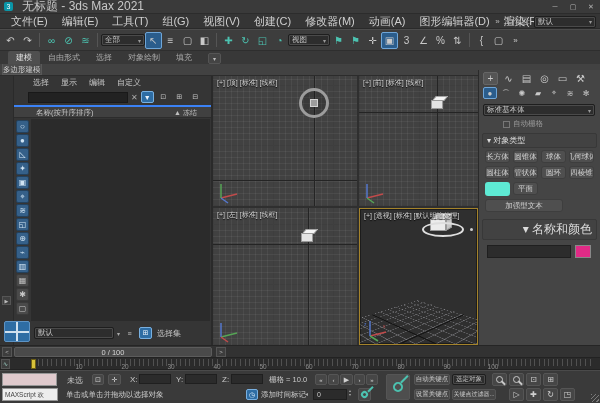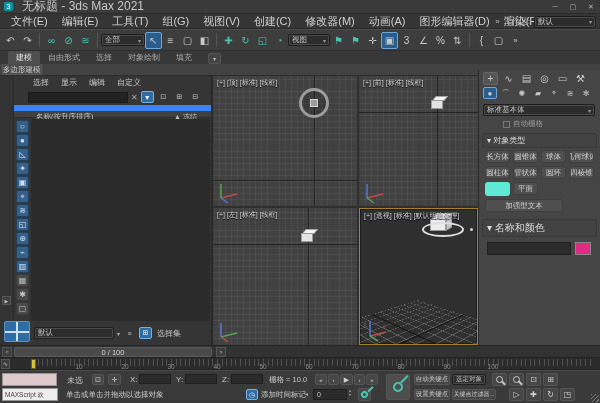--- a/index.html
+++ b/index.html
@@ -44,21 +44,21 @@
 
   
   .explorer{position:absolute;left:14px;top:76px;width:199px;height:269px;background:#353535;border-right:2px solid #2a2a2a;}
   .exp-menus{display:flex;align-items:center;height:13px;padding-left:14px;gap:2px;}
   .exp-menu{font-size:8px;color:#c9c9c9;padding:0 5px;white-space:nowrap;}
   .exp-search{display:flex;align-items:center;height:16px;padding-left:14px;gap:3px;}
   .search-input{width:100px;height:11px;background:#222;border:1px solid #191919;}
   .xgly{font-size:8px;color:#aaa;}
   .sq-btn{width:13px;height:12px;display:flex;align-items:center;justify-content:center;font-size:7px;border-radius:2px;color:#c5c5c5;}
   .sq-btn.blue{background:#2e6da4;border:1px solid #79b0e0;color:#eaf3fb;}
-  .exp-header{position:relative;height:13px;background:#404040;border-top:6px solid #3b82f6;border-bottom:1px solid #2c2c2c;font-size:7.5px;color:#c8c8c8;line-height:12px;padding-left:22px;white-space:nowrap;text-decoration:underline;}
+  .exp-header{position:relative;height:13px;background:#404040;border-top:2px solid #3b82f6;border-bottom:1px solid #2c2c2c;font-size:7.5px;color:#c8c8c8;line-height:12px;padding-left:22px;white-space:nowrap;}
   .frozen-col{position:absolute;right:14px;top:0;font-size:7px;color:#c0c0c0;}
   .exp-list{position:absolute;left:17px;top:43px;right:1px;bottom:24px;background:#2b2b2b;}
   .exf-col{position:absolute;left:2px;top:44px;display:flex;flex-direction:column;gap:1px;z-index:2;}
   .exf{width:13px;height:13px;background:#356089;border:1px solid #24415c;color:#cfe3f2;font-size:8px;line-height:11px;text-align:center;border-radius:2px;}
   .exf.gray{background:#4a4a4a;border-color:#3a3a3a;color:#c5c5c5;}
   .exp-bottom{position:absolute;left:0;bottom:0;width:100%;height:24px;display:flex;align-items:center;padding-left:20px;gap:3px;}
   .selset-label{font-size:8px;color:#c9c9c9;margin-left:2px;white-space:nowrap;}
 
   
   .vpwrap{position:absolute;left:213px;top:76px;width:265px;height:269px;background:#2f2f2f;}
@@ -369,21 +369,21 @@
         <span class="cp-btn" style="height:13px;background:#4f4f4f;border:1px solid #3e3e3e;border-radius:3px;font-size:7.5px;color:#d2d2d2;display:flex;align-items:center;justify-content:center;white-space:nowrap;overflow:hidden;">球体</span>
         <span class="cp-btn" style="height:13px;background:#4f4f4f;border:1px solid #3e3e3e;border-radius:3px;font-size:7.5px;color:#d2d2d2;display:flex;align-items:center;justify-content:center;white-space:nowrap;overflow:hidden;">几何球体</span>
         <span class="cp-btn" style="height:13px;background:#4f4f4f;border:1px solid #3e3e3e;border-radius:3px;font-size:7.5px;color:#d2d2d2;display:flex;align-items:center;justify-content:center;white-space:nowrap;overflow:hidden;">圆柱体</span>
         <span class="cp-btn" style="height:13px;background:#4f4f4f;border:1px solid #3e3e3e;border-radius:3px;font-size:7.5px;color:#d2d2d2;display:flex;align-items:center;justify-content:center;white-space:nowrap;overflow:hidden;">管状体</span>
         <span class="cp-btn" style="height:13px;background:#4f4f4f;border:1px solid #3e3e3e;border-radius:3px;font-size:7.5px;color:#d2d2d2;display:flex;align-items:center;justify-content:center;white-space:nowrap;overflow:hidden;">圆环</span>
         <span class="cp-btn" style="height:13px;background:#4f4f4f;border:1px solid #3e3e3e;border-radius:3px;font-size:7.5px;color:#d2d2d2;display:flex;align-items:center;justify-content:center;white-space:nowrap;overflow:hidden;">四棱锥</span>
         <span class="cp-btn" style="height:13px;background:#4f4f4f;border:7px solid #5eead4;border-radius:3px;font-size:7.5px;color:#d2d2d2;display:flex;align-items:center;justify-content:center;white-space:nowrap;overflow:hidden;">茶壶</span>
         <span class="cp-btn" style="height:13px;background:#4f4f4f;border:1px solid #3e3e3e;border-radius:3px;font-size:7.5px;color:#d2d2d2;display:flex;align-items:center;justify-content:center;white-space:nowrap;overflow:hidden;">平面</span>
         <span class="cp-btn" style="height: 13px; background: rgb(79, 79, 79); border: 1px solid rgb(62, 62, 62); border-radius: 3px; font-size: 7.5px; color: rgb(210, 210, 210); display: flex; align-items: center; justify-content: center; white-space: nowrap; overflow: hidden; grid-column: 1 / -1; width: 78px;">加强型文本</span>
       </div>
-    <div style="margin:5px 3px 0;background:#424242;border:1px solid #383838;border-radius:2px;padding:1px 4px;font-size:10px;color:#dcdcdc;">
+    <div style="margin:5px 3px 0;background:#424242;border:1px solid #383838;border-radius:2px;padding:1px 4px;font-size:12px;color:#dcdcdc;text-align:right;">
       <span>▾</span>
       <span>名称和颜色</span>
     </div>
     <div style="display:flex;align-items:center;gap:4px;margin:5px 8px;">
       <span style="width:84px;height:13px;background:#2c2c2c;border:1px solid #1f1f1f;"></span>
       <span style="width: 16px; height: 13px; border: 1px solid rgb(136, 136, 136); background: rgb(224, 42, 134);" id="swatch"></span>
     </div>
   </div>
 
   <div class="timeslider">

